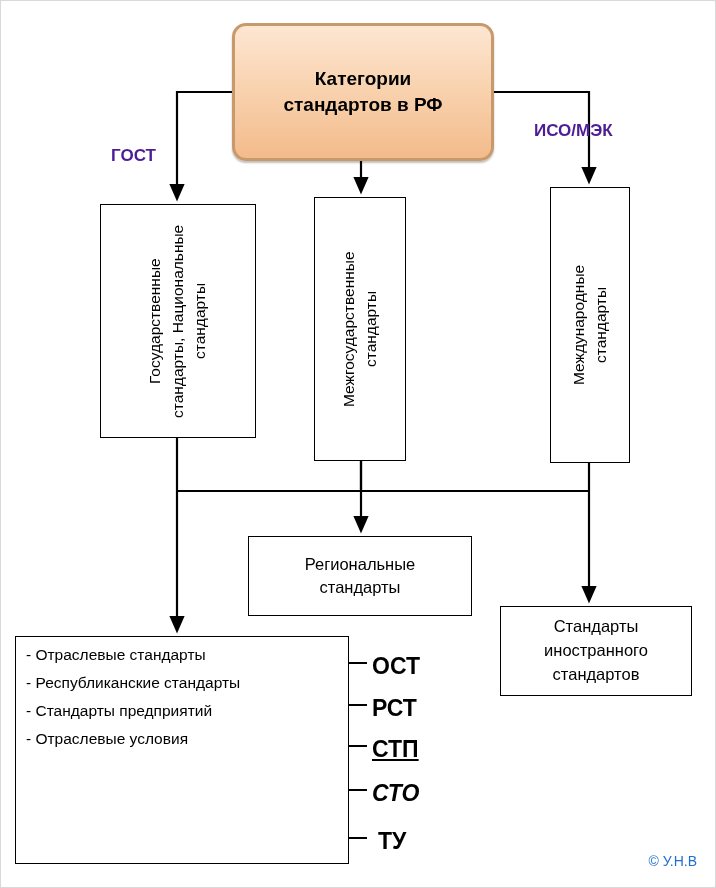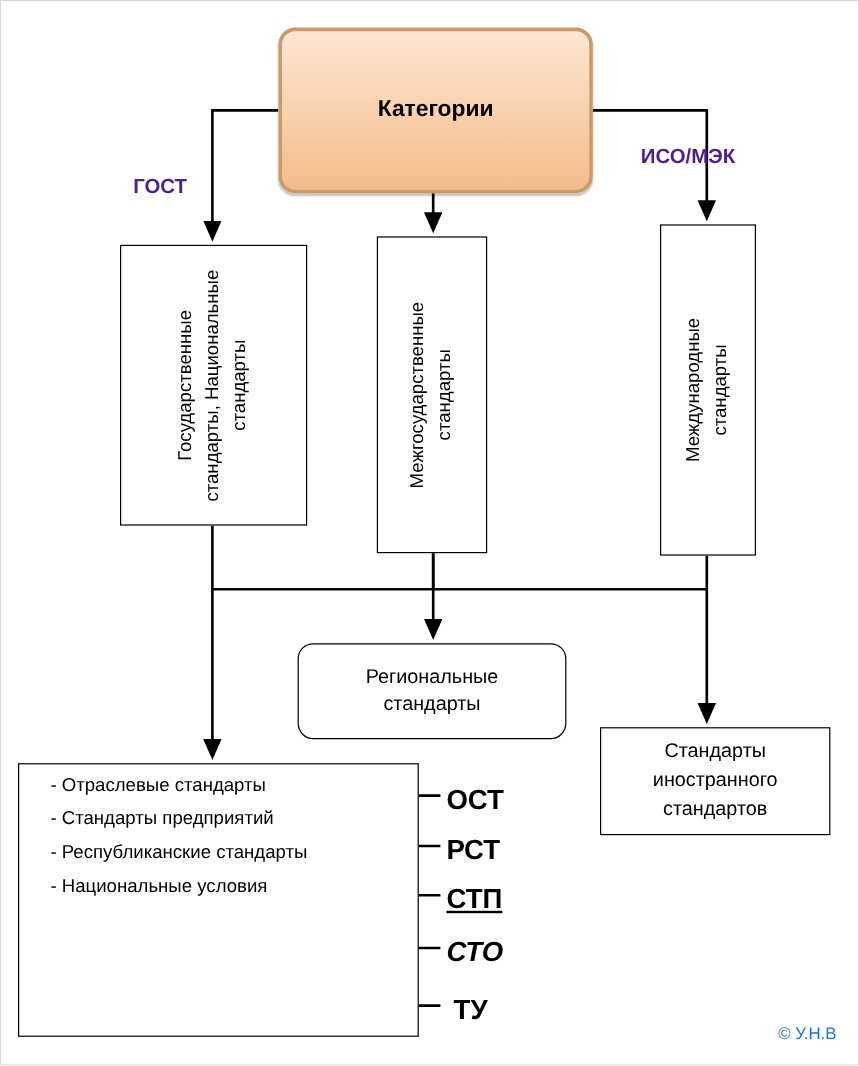--- a/index.html
+++ b/index.html
@@ -69,41 +69,40 @@
     width: 80px;
     height: 276px;
   }
   #box-regional {
     left: 247px;
     top: 535px;
     width: 224px;
     height: 80px;
     font-size: 16.5px;
     line-height: 1.4;
-    border-radius: 13px;
   }
   #box-foreign {
     left: 499px;
     top: 605px;
     width: 192px;
     height: 90px;
     font-size: 16.5px;
     line-height: 1.45;
   }
   
   #box-list {
     position: absolute;
     left: 14px;
     top: 635px;
     width: 334px;
     height: 228px;
     box-sizing: border-box;
     background: #ffffff;
     border: 1px solid #000000;
-    padding: 8px 10px 0 26px;
+    padding: 8px 10px 0 10px;
   }
   #box-list .li {
     font-size: 15.5px;
     line-height: 1.35;
     color: #000000;
     margin-bottom: 7px;
   }
   
   .label {
     position: absolute;
@@ -178,20 +177,21 @@
       <path d="M366,704 L306,704" marker-end="url(#arrow)"></path>
       <path d="M366,745 L306,745" marker-end="url(#arrow)"></path>
       <path d="M366,789 L306,789" marker-end="url(#arrow)"></path>
       <path d="M366,837 L306,837" marker-end="url(#arrow)"></path>
     </g>
   </svg>
 
   <div class="box" id="title-box">
     <div>
       <div>Категории</div>
+      <div>стандартов в РФ</div>
     </div>
   </div>
 
   <div class="label" id="label-gost">ГОСТ</div>
   <div class="label" id="label-iso">ИСО/МЭК</div>
 
   <div class="box vbox" id="box-gost">
     <div>
       <div>Государственные</div>
       <div>стандарты, Национальные</div>
@@ -223,23 +223,23 @@
   <div class="box" id="box-foreign">
     <div>
       <div>Стандарты</div>
       <div>иностранного</div>
       <div>стандартов</div>
     </div>
   </div>
 
   <div id="box-list">
     <div class="li">- Отраслевые стандарты</div>
+    <div class="li">- Республиканские стандарты</div>
     <div class="li">- Стандарты предприятий</div>
-    <div class="li">- Республиканские стандарты</div>
-    <div class="li">- Национальные условия</div>
+    <div class="li">- Отраслевые условия</div>
   </div>
 
   <div class="abbr" id="abbr-ost">ОСТ</div>
   <div class="abbr" id="abbr-rst">РСТ</div>
   <div class="abbr" id="abbr-stp">СТП</div>
   <div class="abbr" id="abbr-sto">СТО</div>
   <div class="abbr" id="abbr-tu">ТУ</div>
 
   <div id="copyright">© У.Н.В</div>
 

